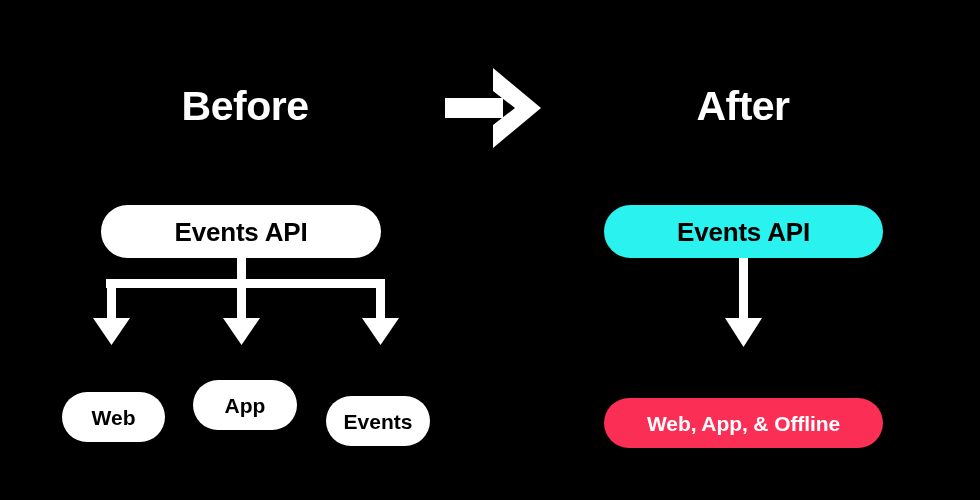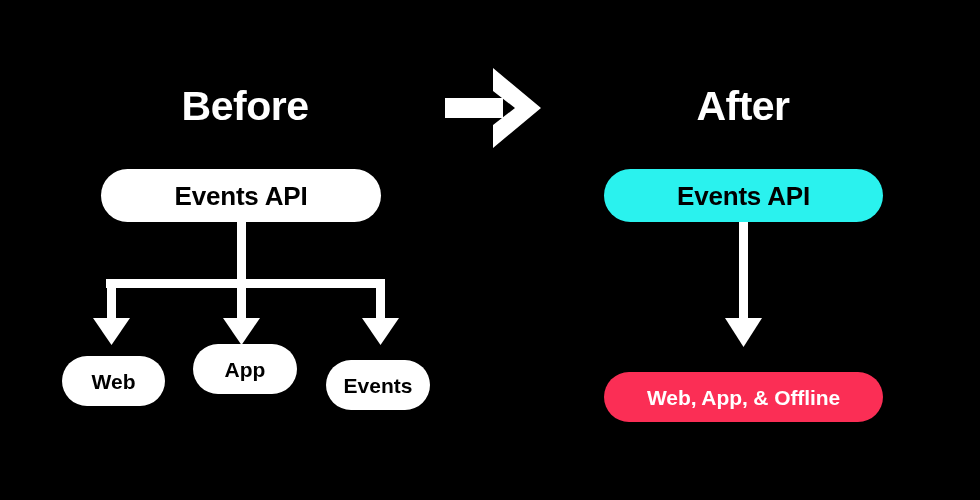--- a/index.html
+++ b/index.html
@@ -46,20 +46,21 @@
   .pill {
     position: absolute;
     display: flex;
     align-items: center;
     justify-content: center;
     border-radius: 999px;
     font-weight: 700;
     line-height: 1;
     white-space: nowrap;
     box-sizing: border-box;
+    margin-top: 36px;
   }
   .pill-light { background: #FFFFFF; color: #000000; }
   .pill-cyan  { background: #2AF2EE; color: #000000; }
   .pill-pink  { background: #FB2E55; color: #FFFFFF; }
 
   #pill-events-before {
     left: 101px; top: 169px;
     width: 280px; height: 53px;
     font-size: 26px;
     letter-spacing: -0.2px;
@@ -79,21 +80,21 @@
     left: 193px; top: 344px;
     width: 104px; height: 50px;
     font-size: 21px;
   }
   #pill-offline {
     left: 326px; top: 360px;
     width: 104px; height: 50px;
     font-size: 21px;
   }
   #pill-combined {
-    left: 604px; top: 372px;
+    left: 604px; top: 362px;
     width: 279px; height: 50px;
     font-size: 21px;
     letter-spacing: -0.1px;
   }
 
   
   .connectors {
     position: absolute;
     left: 0; top: 0;
     width: 980px; height: 500px;

